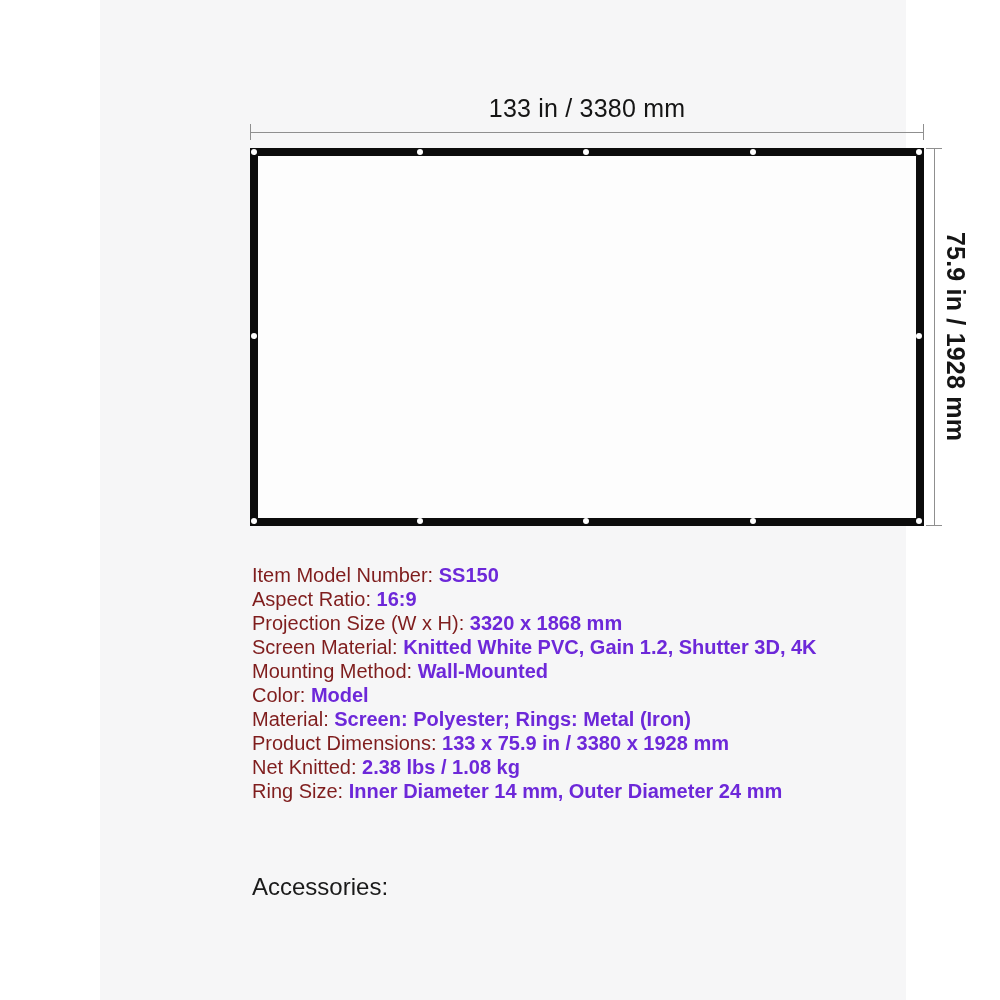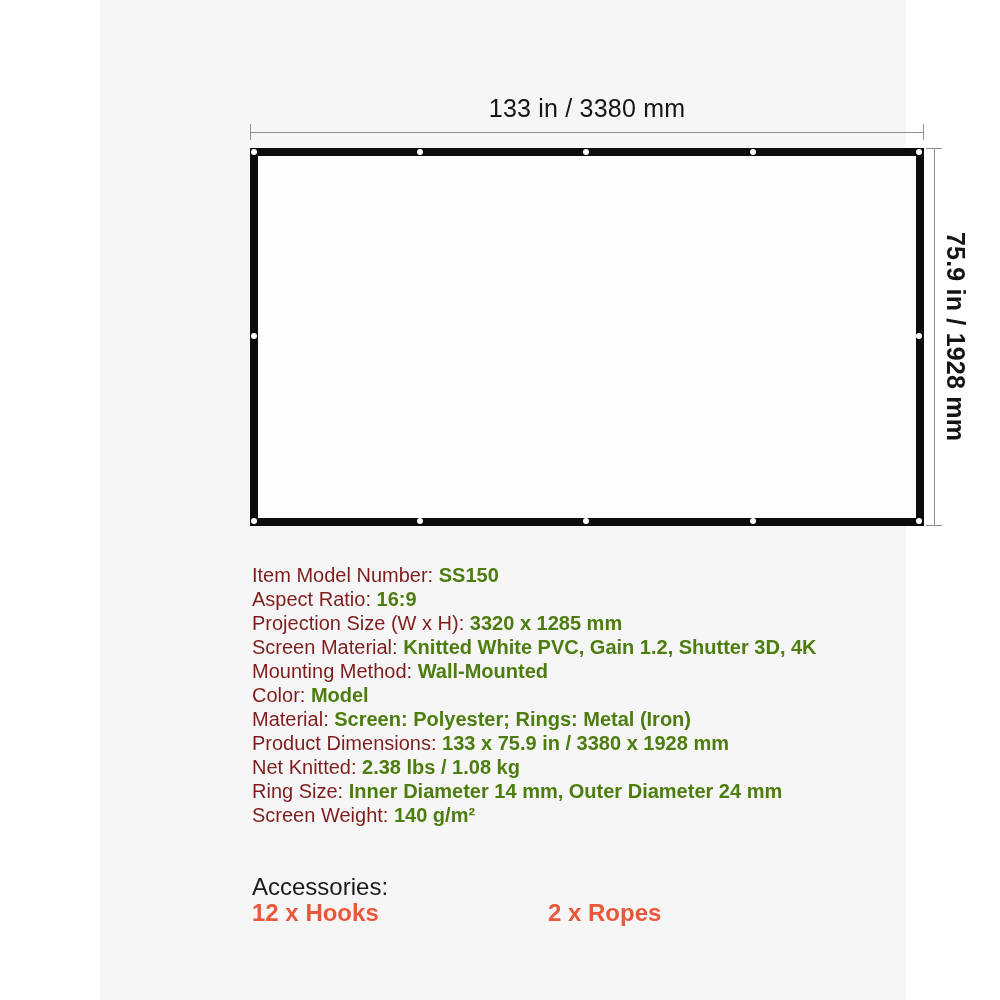--- a/index.html
+++ b/index.html
@@ -102,21 +102,21 @@
   
   .spec-list {
     position: absolute;
     left: 152px; top: 563px;
     width: 740px;
     font-size: 20px;
     line-height: 24px;
     white-space: nowrap;
   }
   .spec-line .label { color: #7f1d1d; }
-  .spec-line .value { color: #4d7c0f; font-weight: bold; }
+  .spec-line .value { color: #6d28d9; font-weight: bold; }
 
   .accessories {
     position: absolute;
     left: 152px; top: 874px;
     width: 740px;
     font-size: 24px;
     line-height: 26px;
     white-space: nowrap;
   }
   .acc-title { color: #1a1a1a; }
@@ -153,32 +153,27 @@
 
   <div class="dim-line-right">
     <span class="tick start"></span>
     <span class="tick end"></span>
   </div>
   <div class="dim-label-right">75.9 in / 1928 mm</div>
 
   <div class="spec-list">
     <div class="spec-line"><span class="label">Item Model Number: </span><span class="value">SS150</span></div>
     <div class="spec-line"><span class="label">Aspect Ratio: </span><span class="value">16:9</span></div>
-    <div class="spec-line"><span class="label">Projection Size (W x H): </span><span class="value">3320 x 1285 mm</span></div>
+    <div class="spec-line"><span class="label">Projection Size (W x H): </span><span class="value">3320 x 1868 mm</span></div>
     <div class="spec-line"><span class="label">Screen Material: </span><span class="value">Knitted White PVC, Gain 1.2, Shutter 3D, 4K</span></div>
     <div class="spec-line"><span class="label">Mounting Method: </span><span class="value">Wall-Mounted</span></div>
     <div class="spec-line"><span class="label">Color: </span><span class="value">Model</span></div>
     <div class="spec-line"><span class="label">Material: </span><span class="value">Screen: Polyester; Rings: Metal (Iron)</span></div>
     <div class="spec-line"><span class="label">Product Dimensions: </span><span class="value">133 x 75.9 in / 3380 x 1928 mm</span></div>
     <div class="spec-line"><span class="label">Net Knitted: </span><span class="value">2.38 lbs / 1.08 kg</span></div>
     <div class="spec-line"><span class="label">Ring Size: </span><span class="value">Inner Diameter 14 mm, Outer Diameter 24 mm</span></div>
-    <div class="spec-line"><span class="label">Screen Weight: </span><span class="value">140 g/m²</span></div>
   </div>
 
   <div class="accessories">
     <div class="acc-title">Accessories:</div>
-    <div class="acc-row">
-      <span class="acc-cell col1">12 x Hooks</span>
-      <span class="acc-cell">2 x Ropes</span>
-    </div>
   </div>
 
 </div>
 
 </body></html>

